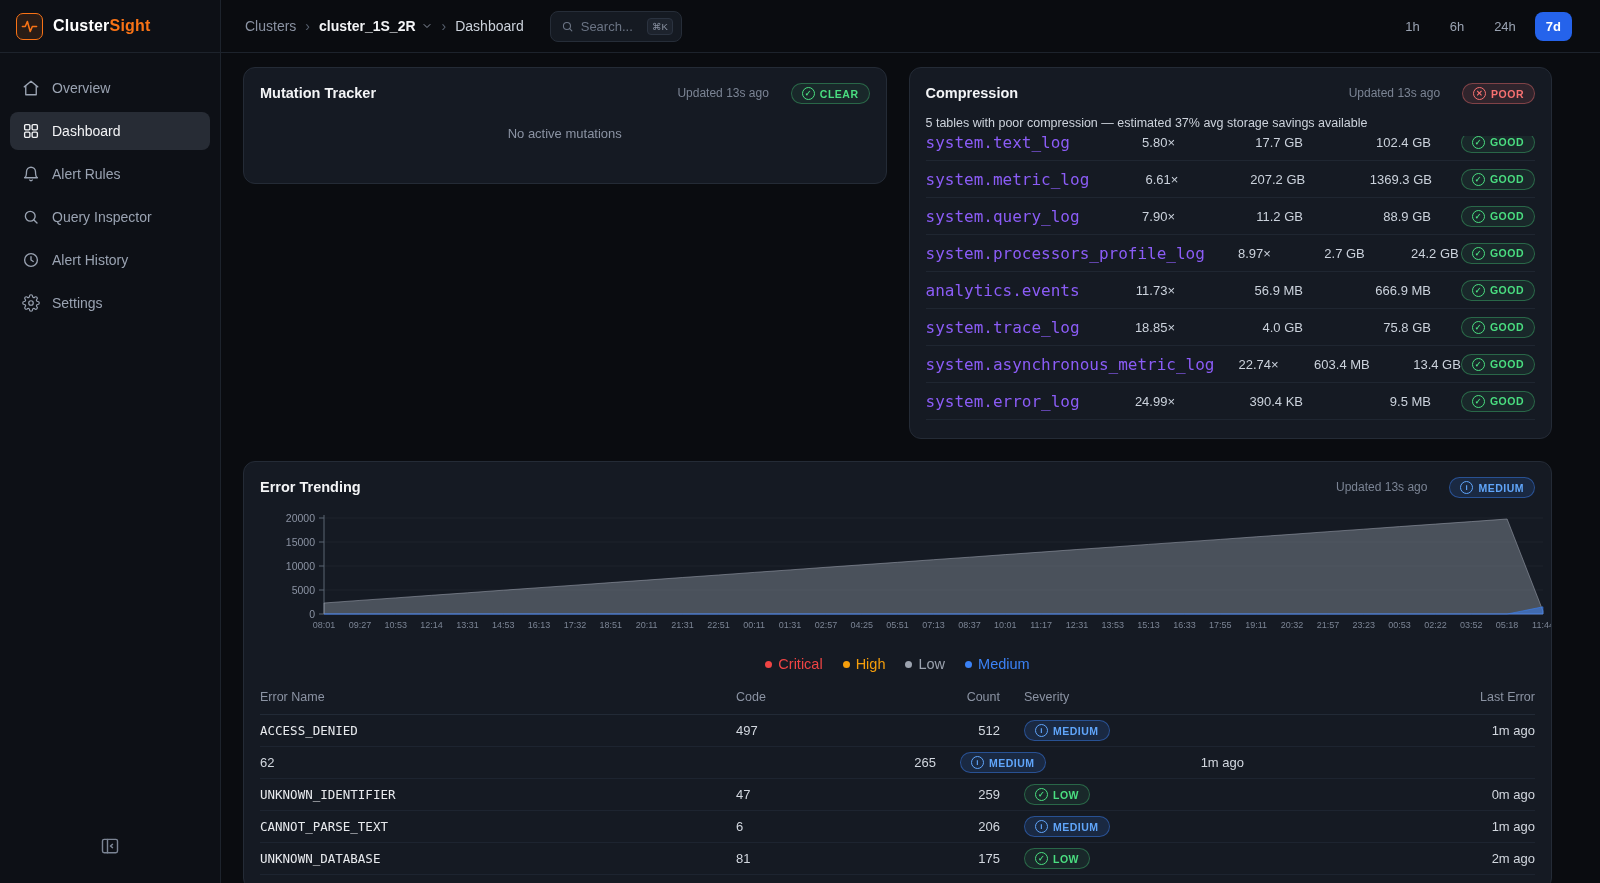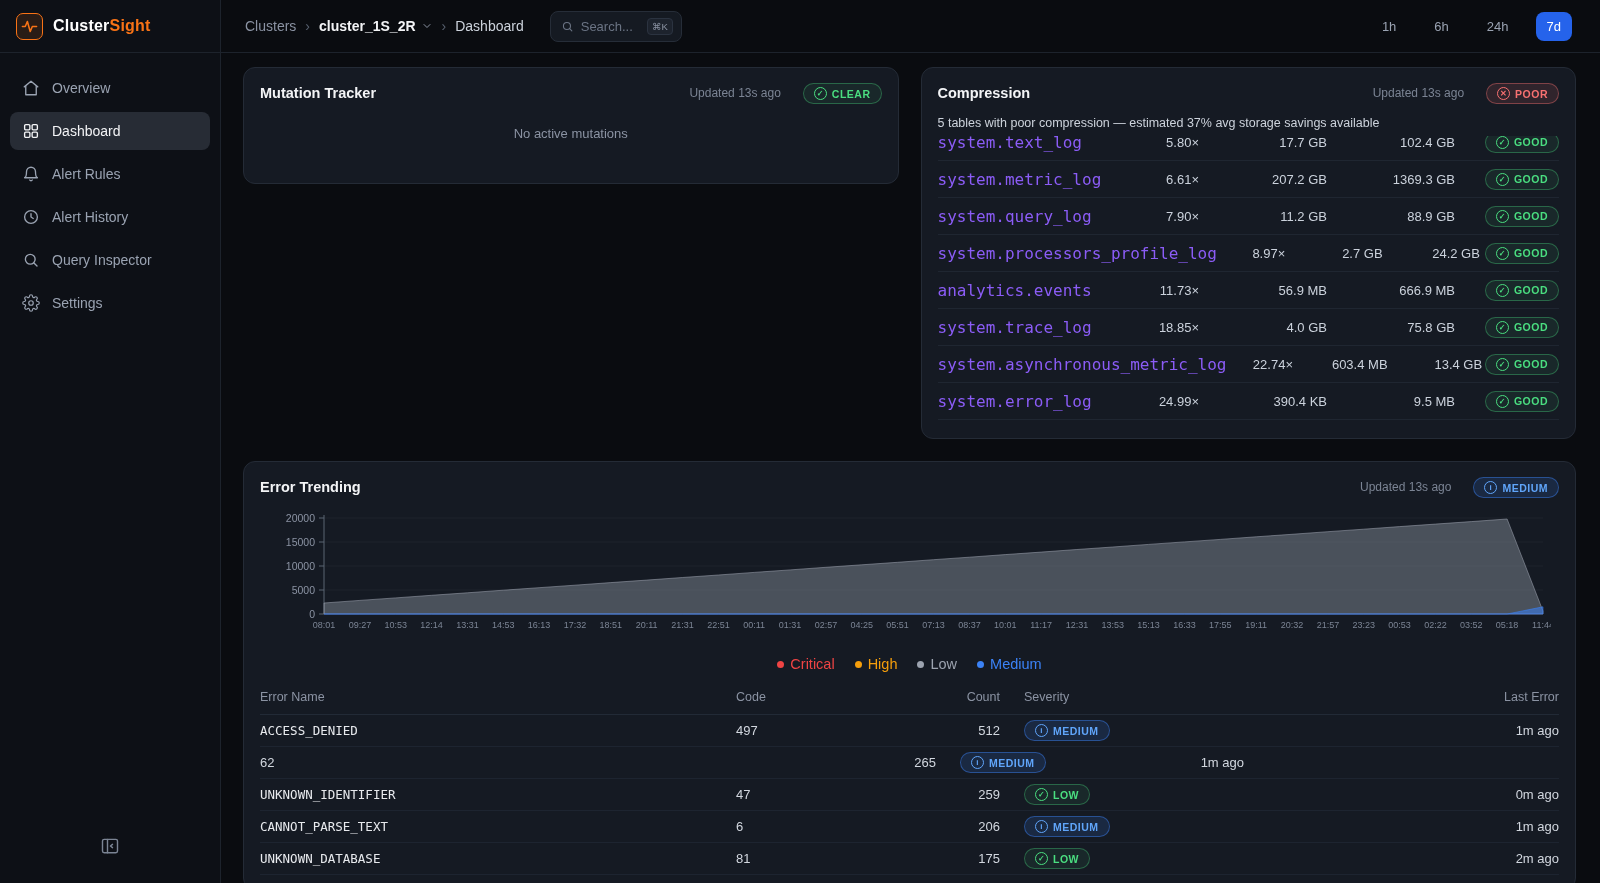--- a/index.html
+++ b/index.html
@@ -24,25 +24,25 @@
   .topbar{height:53px;min-height:53px;display:flex;align-items:center;padding:0 28px 0 24px;border-bottom:1px solid #1d232c;gap:26px}
   .breadcrumb{display:flex;align-items:center;gap:9px;font-size:14px}
   .bc-item{color:#8b93a3;cursor:pointer}
   .bc-sep{color:#57606e}
   .bc-current{color:#f3f4f6;font-weight:600;display:flex;align-items:center;gap:5px;cursor:pointer}
   .bc-page{color:#cdd3dc}
   .search{display:flex;align-items:center;gap:7px;background:#151a22;border:1px solid #262d38;border-radius:8px;padding:6px 8px 6px 10px;width:132px;cursor:text}
   .search-ph{font-size:13px;color:#6b7484;flex:1}
   .kbd{font-size:9.5px;background:#1d232d;border:1px solid #2b3340;border-radius:4px;padding:2px 4px;color:#8b93a3}
   .spacer{flex:1}
-  .time-ranges{display:flex;align-items:flex-start;gap:16px}
+  .time-ranges{display:flex;align-items:flex-start;gap:8px}
   .tr-btn{font-size:13px;color:#9aa3b2;padding:7px 11px;border-radius:8px;background:none;border:none;cursor:pointer;font-family:inherit}
-  .tr-btn.active{background:#2563eb;color:#fff;font-weight:400}
+  .tr-btn.active{background:#2563eb;color:#fff;font-weight:700}
   
-  .content{flex:1;padding:14px 24px 0 22px;overflow:hidden}
+  .content{flex:1;padding:14px 48px 0 22px;overflow:hidden}
   .cards-row{display:flex;gap:22px;align-items:flex-start}
   .card{background:#151a23;border:1px solid #242b36;border-radius:12px;padding:14px 16px;flex:1;min-width:0}
   .card-head{display:flex;align-items:center;gap:10px}
   .card-title{font-size:14.5px;font-weight:700;color:#f3f4f6}
   .head-right{margin-left:auto;display:flex;align-items:center;gap:22px}
   .updated{font-size:12px;color:#7b8494}
   .badge{display:inline-flex;align-items:center;gap:5px;border-radius:999px;padding:3px 10px;font-size:10.5px;font-weight:700;letter-spacing:.5px}
   .badge-ic{width:13px;height:13px;border-radius:50%;border:1.2px solid currentColor;display:flex;align-items:center;justify-content:center;font-size:8px;font-weight:700;font-style:normal}
   .badge.green{color:#4ade80;background:rgba(74,222,128,.08);border:1px solid rgba(74,222,128,.35)}
   .badge.red{color:#f87171;background:rgba(248,113,113,.12);border:1px solid rgba(248,113,113,.4)}
@@ -112,34 +112,34 @@
             <svg viewBox="0 0 24 24" fill="none" stroke="currentColor" stroke-width="1.8" stroke-linecap="round" stroke-linejoin="round">
               <path d="M18 9a6 6 0 0 0-12 0c0 7-2.5 8-2.5 8h17S18 16 18 9"></path>
               <path d="M10.3 20a2 2 0 0 0 3.4 0"></path>
             </svg>
           </span>
           <span>Alert Rules</span>
         </div>
         <div class="nav-item">
           <span class="nav-icon">
             <svg viewBox="0 0 24 24" fill="none" stroke="currentColor" stroke-width="1.8" stroke-linecap="round">
+              <circle cx="11" cy="11" r="6.5"></circle>
+              <path d="m20 20-4.4-4.4"></path>
+            </svg>
+          </span>
+          <span>Query Inspector</span>
+        </div>
+        <div class="nav-item">
+          <span class="nav-icon">
+            <svg viewBox="0 0 24 24" fill="none" stroke="currentColor" stroke-width="1.8" stroke-linecap="round">
               <circle cx="12" cy="12" r="8.5"></circle>
               <path d="M12 7.5V12l3 2"></path>
             </svg>
           </span>
           <span>Alert History</span>
-        </div>
-        <div class="nav-item">
-          <span class="nav-icon">
-            <svg viewBox="0 0 24 24" fill="none" stroke="currentColor" stroke-width="1.8" stroke-linecap="round">
-              <circle cx="11" cy="11" r="6.5"></circle>
-              <path d="m20 20-4.4-4.4"></path>
-            </svg>
-          </span>
-          <span>Query Inspector</span>
         </div>
         <div class="nav-item">
           <span class="nav-icon">
             <svg viewBox="0 0 24 24" fill="none" stroke="currentColor" stroke-width="1.6" stroke-linecap="round" stroke-linejoin="round">
               <circle cx="12" cy="12" r="3"></circle>
               <path d="M19.4 15a1.7 1.7 0 0 0 .34 1.87l.06.06a2 2 0 1 1-2.83 2.83l-.06-.06a1.7 1.7 0 0 0-1.87-.34 1.7 1.7 0 0 0-1 1.55V21a2 2 0 1 1-4 0v-.09a1.7 1.7 0 0 0-1-1.55 1.7 1.7 0 0 0-1.87.34l-.06.06a2 2 0 1 1-2.83-2.83l.06-.06a1.7 1.7 0 0 0 .34-1.87 1.7 1.7 0 0 0-1.55-1H3a2 2 0 1 1 0-4h.09a1.7 1.7 0 0 0 1.55-1 1.7 1.7 0 0 0-.34-1.87l-.06-.06a2 2 0 1 1 2.83-2.83l.06.06a1.7 1.7 0 0 0 1.87.34 1.7 1.7 0 0 0 1-1.55V3a2 2 0 1 1 4 0v.09a1.7 1.7 0 0 0 1 1.55 1.7 1.7 0 0 0 1.87-.34l.06-.06a2 2 0 1 1 2.83 2.83l-.06.06a1.7 1.7 0 0 0-.34 1.87 1.7 1.7 0 0 0 1.55 1H21a2 2 0 1 1 0 4h-.09a1.7 1.7 0 0 0-1.55 1z"></path>
             </svg>
           </span>
           <span>Settings</span>
         </div>

